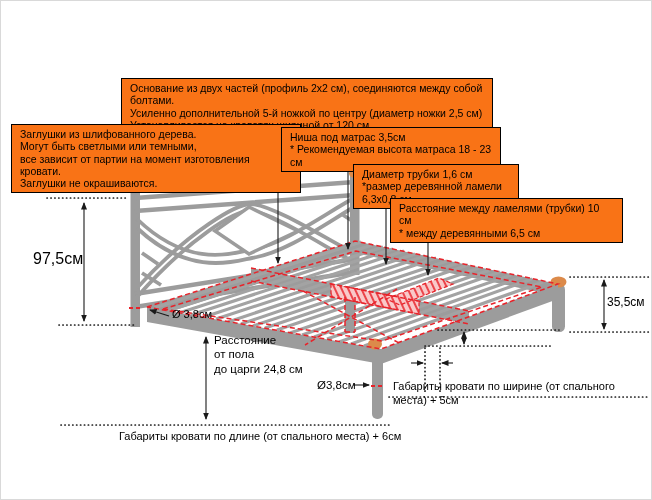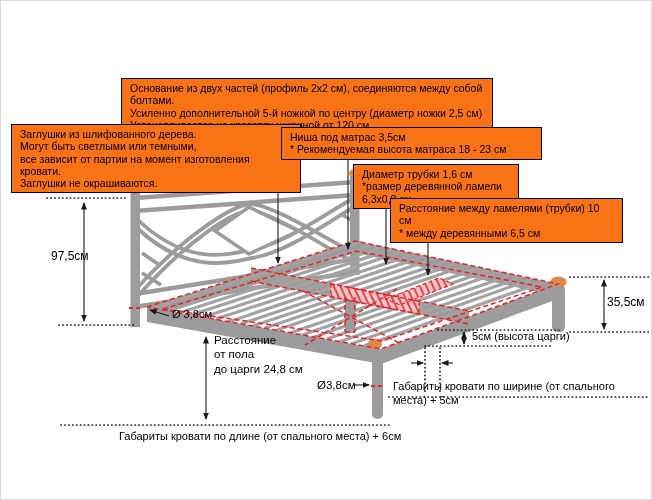--- a/index.html
+++ b/index.html
@@ -120,31 +120,30 @@
     </g>
   </svg>
 
   <div class="callout" style="left:120px;top:77px;width:372px;">Основание из двух частей (профиль 2х2 см), соединяются между собой болтами.
 Усиленно дополнительной 5-й ножкой по центру (диаметр ножки 2,5 см)
 Устанавливается на кроватях шириной от 120 см.</div>
   <div class="callout" style="left:10px;top:123px;width:290px;">Заглушки из шлифованного дерева.
 Могут быть светлыми или темными,
 все зависит от партии на момент изготовления кровати.
 Заглушки не окрашиваются.</div>
-  <div class="callout" style="left:280px;top:126px;width:261px;">Ниша под матрас 3,5см
+  <div class="callout" style="left:280px;top:126px;width:220px;">Ниша под матрас 3,5см
 * Рекомендуемая высота матраса 18 - 23 см</div>
   <div class="callout" style="left:352px;top:163px;width:166px;">Диаметр трубки 1,6 см
 *размер деревянной ламели 6,3х0,8 см</div>
   <div class="callout" style="left:389px;top:197px;width:233px;">Расстояние между ламелями (трубки) 10 см
 * между деревянными 6,5 см</div>
 
-  <div class="lbl" style="left:50px;top:248px;font-size:12px;">97,5см</div>
+  <div class="lbl" style="left:32px;top:248px;font-size:16px;">97,5см</div>
   <div class="lbl" style="left:171px;top:307px;font-size:11px;">Ø 3,8см</div>
   <div class="lbl" style="left:213px;top:332px;font-size:11.5px;">Расстояние
 от пола
 до царги 24,8 см</div>
   <div class="lbl" style="left:316px;top:377px;font-size:11.5px;">Ø3,8см</div>
   <div class="lbl" style="left:118px;top:429px;text-align:right;">Габариты кровати по длине (от спального места) + 6см</div>
   <div class="lbl" style="left:392px;top:379px;">Габариты кровати по ширине (от спального места) + 5см</div>
   <div class="lbl" style="left:606px;top:294px;font-size:12px;">35,5см</div>
-  <div class="lbl" style="left:471px;top:329px;">5см (высота царги)</div>
 
 </div>
 
 </body></html>

